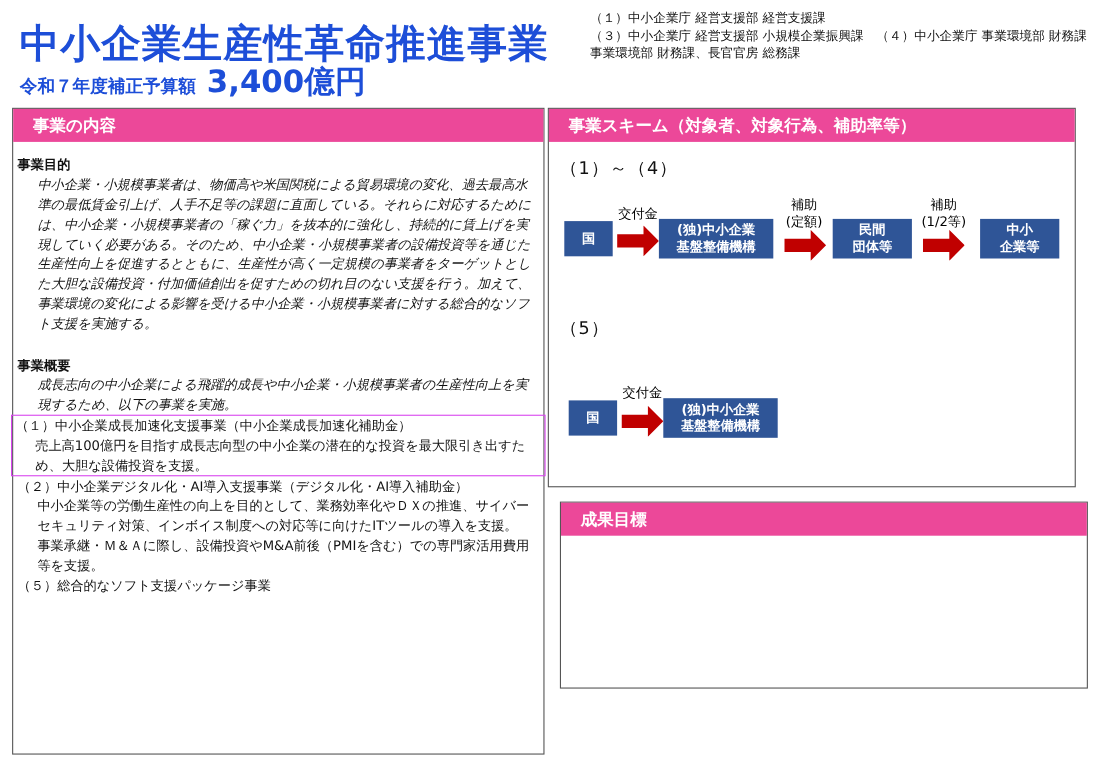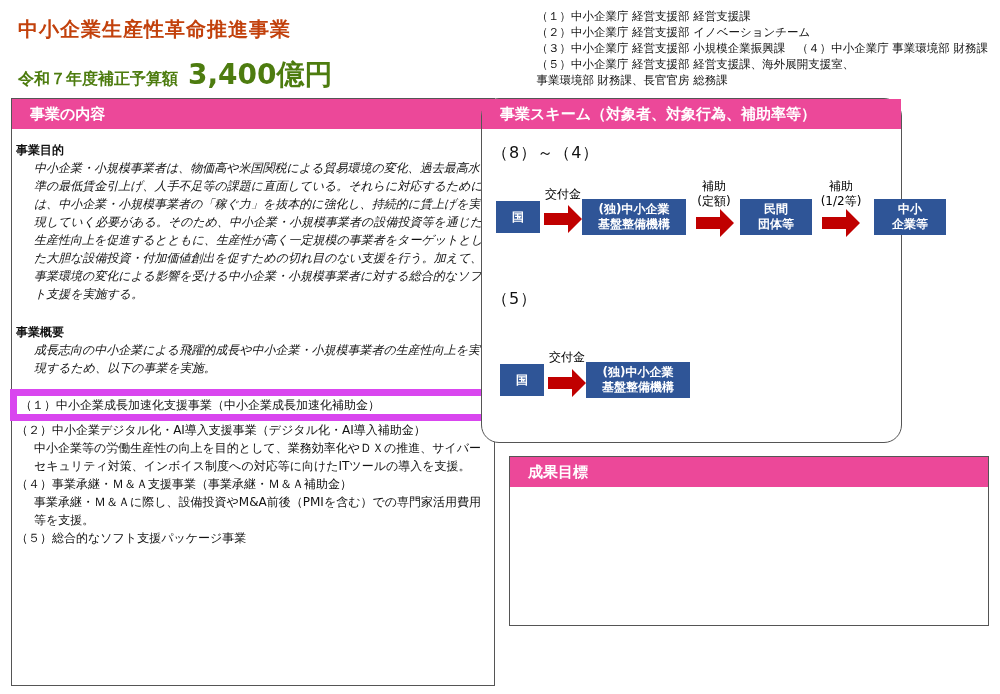--- a/index.html
+++ b/index.html
@@ -2,51 +2,51 @@
 <html><head>
 <meta charset="utf-8">
 <style>
   html, body { margin: 0; padding: 0; background: #ffffff; }
   body {
     width: 1000px; height: 694px; position: relative; overflow: hidden;
     font-family: "DejaVu Sans", "Liberation Sans", sans-serif; color: #111;
   }
   .title {
     position: absolute; left: 18px; top: 16px;
-    font-size: 20px; font-weight: bold; letter-spacing: 1px; color: #c2410c;
+    font-size: 36px; font-weight: bold; letter-spacing: 1px; color: #1d4ed8;
   }
   .budget {
     position: absolute; left: 18px; top: 56px; display: flex; align-items: baseline;
-    color: #4d7c0f; font-weight: bold;
+    color: #1d4ed8; font-weight: bold;
   }
   .budget .label { font-size: 16px; }
   .budget .amount { font-size: 28px; margin-left: 10px; }
   .depts {
     position: absolute; right: 12px; top: 8px; text-align: left;
     font-size: 11.5px; line-height: 16px; color: #111;
   }
   .panel {
     position: absolute; border: 1px solid #555; background: #fff; box-sizing: border-box;
   }
   .panel-header {
     background: #ec4899; color: #fff; font-weight: bold; text-align: left;
     font-size: 15px; height: 30px; line-height: 30px; padding-left: 18px;
   }
   #panel-content { left: 11px; top: 98px; width: 484px; height: 588px; }
-  #panel-scheme { left: 481px; top: 98px; width: 421px; height: 345px; border-radius: 18px; }
+  #panel-scheme { left: 498px; top: 98px; width: 480px; height: 345px; }
   #panel-goal { left: 509px; top: 456px; width: 480px; height: 170px; }
 
   .content-body { padding: 10px 4px 0 4px; font-size: 12px; line-height: 18px; }
   .sec-head { font-weight: bold; margin-top: 2px; }
   .indent { padding-left: 18px; font-style: italic; }
   .spacer { height: 18px; }
   .item-title { padding-left: 0; }
   .item-desc { padding-left: 18px; }
   .highlight {
-    border: 7px solid #d946ef; margin: 12px -6px 0 -6px; padding: 0 3px 0 3px;
+    border: 1px solid #d946ef; margin: 0 -6px 0 -6px; padding: 0 3px 0 3px;
   }
 
   .scheme-label { position: absolute; font-size: 16px; letter-spacing: 1px; }
   .box {
     position: absolute; background: #2f5597; color: #fff; font-weight: bold;
     font-size: 12px; line-height: 15px; text-align: center;
     display: flex; align-items: center; justify-content: center;
   }
   .arrow { position: absolute; }
   .arrow-label {
@@ -60,50 +60,48 @@
 </head>
 <body>
 
 <div class="title">中小企業生産性革命推進事業</div>
 <div class="budget">
   <span class="label">令和７年度補正予算額</span>
   <span class="amount">3,400億円</span>
 </div>
 <div class="depts">
   <div>（１）中小企業庁 経営支援部 経営支援課</div>
-  <div>（２）中小企業庁 経営支援部 イノベーションチーム</div>
   <div>（３）中小企業庁 経営支援部 小規模企業振興課　（４）中小企業庁 事業環境部 財務課</div>
-  <div>（５）中小企業庁 経営支援部 経営支援課、海外展開支援室、</div>
   <div>事業環境部 財務課、長官官房 総務課</div>
 </div>
 
 <div class="panel" id="panel-content">
   <div class="panel-header">事業の内容</div>
   <div class="content-body">
     <div class="sec-head">事業目的</div>
     <div class="indent">中小企業・小規模事業者は、物価高や米国関税による貿易環境の変化、過去最高水準の最低賃金引上げ、人手不足等の課題に直面している。それらに対応するためには、中小企業・小規模事業者の「稼ぐ力」を抜本的に強化し、持続的に賃上げを実現していく必要がある。そのため、中小企業・小規模事業者の設備投資等を通じた生産性向上を促進するとともに、生産性が高く一定規模の事業者をターゲットとした大胆な設備投資・付加価値創出を促すための切れ目のない支援を行う。加えて、事業環境の変化による影響を受ける中小企業・小規模事業者に対する総合的なソフト支援を実施する。</div>
     <div class="spacer"></div>
     <div class="sec-head">事業概要</div>
     <div class="indent">成長志向の中小企業による飛躍的成長や中小企業・小規模事業者の生産性向上を実現するため、以下の事業を実施。</div>
 
     <div class="highlight">
       <div class="item-title">（１）中小企業成長加速化支援事業（中小企業成長加速化補助金）</div>
+      <div class="item-desc">売上高100億円を目指す成長志向型の中小企業の潜在的な投資を最大限引き出すため、大胆な設備投資を支援。</div>
     </div>
     <div class="item-title">（２）中小企業デジタル化・AI導入支援事業（デジタル化・AI導入補助金）</div>
     <div class="item-desc">中小企業等の労働生産性の向上を目的として、業務効率化やＤＸの推進、サイバーセキュリティ対策、インボイス制度への対応等に向けたITツールの導入を支援。</div>
-    <div class="item-title">（４）事業承継・Ｍ＆Ａ支援事業（事業承継・Ｍ＆Ａ補助金）</div>
     <div class="item-desc">事業承継・Ｍ＆Ａに際し、設備投資やM&amp;A前後（PMIを含む）での専門家活用費用等を支援。</div>
     <div class="item-title">（５）総合的なソフト支援パッケージ事業</div>
   </div>
 </div>
 
 <div class="panel" id="panel-scheme">
   <div class="panel-header">事業スキーム（対象者、対象行為、補助率等）</div>
 
-  <div class="scheme-label" style="left:10px; top:44px;">（8）～（4）</div>
+  <div class="scheme-label" style="left:10px; top:44px;">（1）～（4）</div>
 
   <div class="box" style="left:14px; top:102px; width:44px; height:32px; white-space:pre-line;">国</div>
   <div class="arrow-label" style="left:58px; top:88px; width:46px;">交付金</div>
   <svg class="arrow" style="left:62px; top:106px;" width="38" height="28">
     <polygon points="0,8 24,8 24,0 38,14 24,28 24,20 0,20" fill="#c00000"></polygon>
   </svg>
   <div class="box" style="left:100px; top:100px; width:104px; height:36px; white-space:pre-line;">(独)中小企業
 基盤整備機構</div>
   <div class="arrow-label" style="left:210px; top:80px; width:44px; white-space:pre-line;">補助
 (定額)</div>

